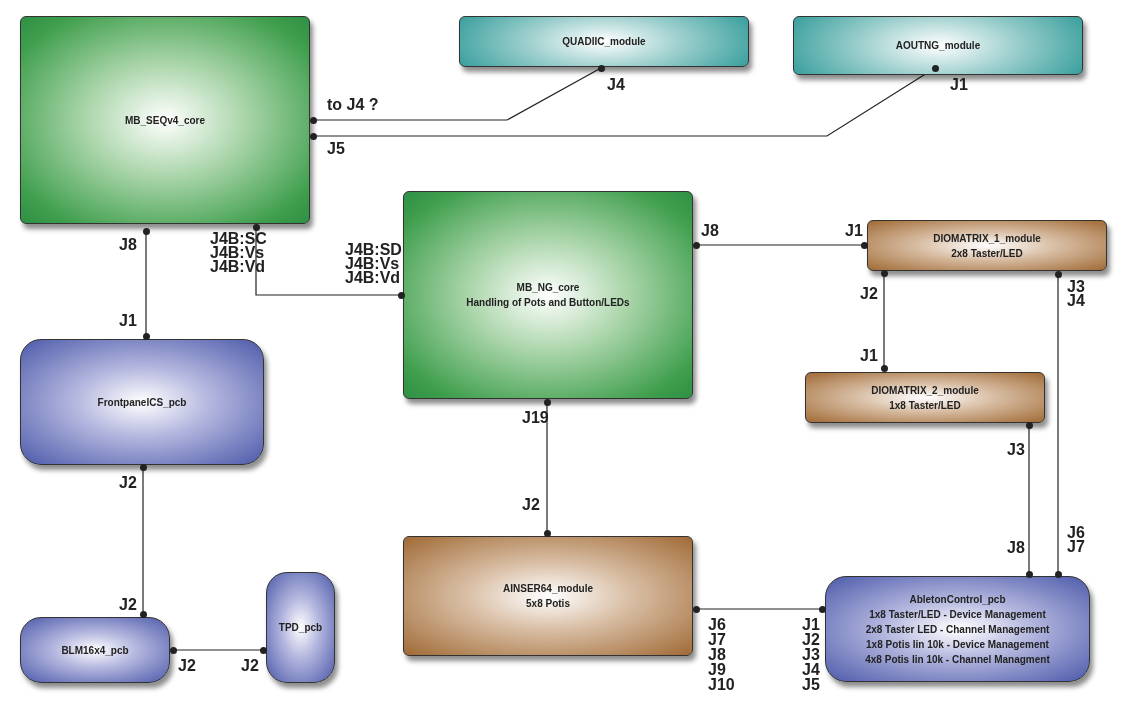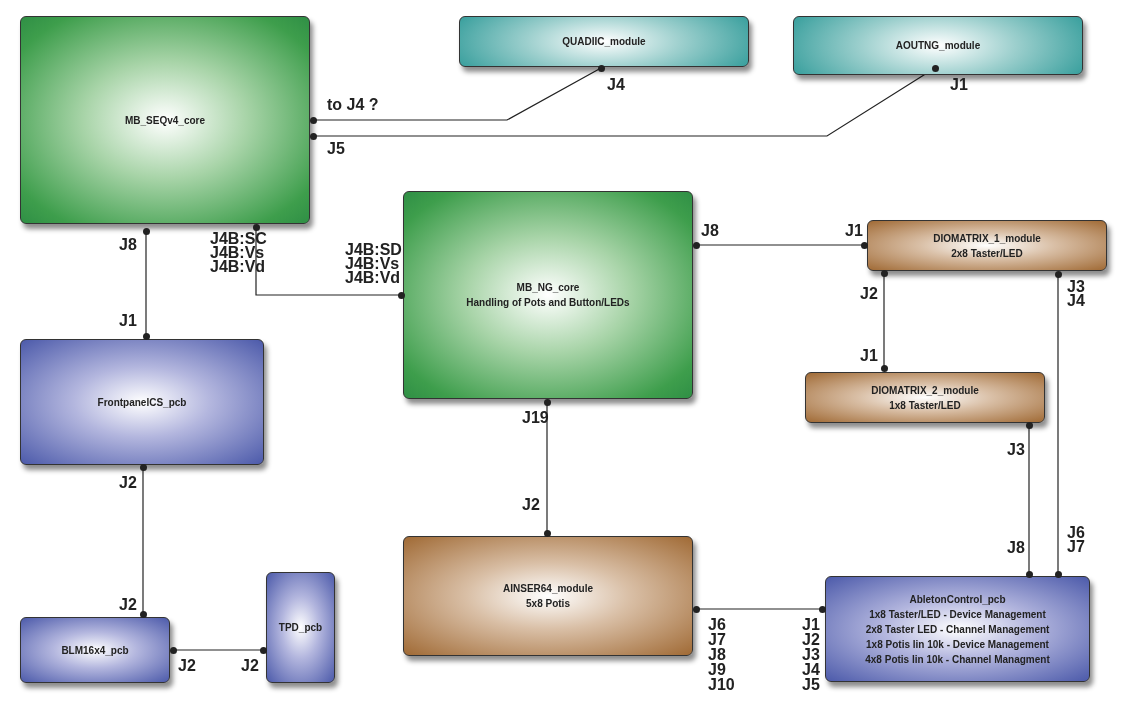--- a/index.html
+++ b/index.html
@@ -6,21 +6,21 @@
   body { width: 1127px; height: 706px; position: relative; overflow: hidden;
          font-family: "Liberation Sans", sans-serif; }
   svg.wires { position: absolute; left: 0; top: 0; width: 1127px; height: 706px; }
   .box { position: absolute; box-sizing: border-box; border: 1.5px solid #333;
          border-radius: 6px; box-shadow: 3px 5px 5px rgba(0,0,0,0.45);
          display: flex; flex-direction: column; align-items: center; justify-content: center;
          text-align: center; font-weight: bold; font-size: 10px; color: #222; line-height: 15px; }
   .green { background: radial-gradient(ellipse at center, #ffffff 0%, #a8d4a8 40%, #3e9e4c 85%, #2f8f45 100%); }
   .teal { background: radial-gradient(ellipse 60% 120% at center, #ffffff 0%, #9ccfcd 45%, #2a9896 100%); }
   .brown { background: radial-gradient(ellipse at center, #ffffff 0%, #d9bfa6 40%, #a06a35 100%); }
-  .blue { background: radial-gradient(ellipse at center, #ffffff 0%, #b3b6de 40%, #4c5aaa 100%); }
+  .blue { background: radial-gradient(ellipse at center, #ffffff 0%, #b3b6de 40%, #4c5aaa 100%); border-radius: 21px; }
   .lbl { position: absolute; font-size: 16px; font-weight: bold; color: #222; line-height: 14px; white-space: pre; }
   .dot { position: absolute; width: 7px; height: 7px; border-radius: 50%; background: #222; margin: -3.5px 0 0 -3.5px; }
 </style>
 </head>
 <body>
 
 <svg class="wires" viewBox="0 0 1127 706">
   <g stroke="#222" stroke-width="1.2" fill="none">
     <polyline points="313,120 507,120 601,68"></polyline>
     <polyline points="313,136 827,136 935,68"></polyline>

